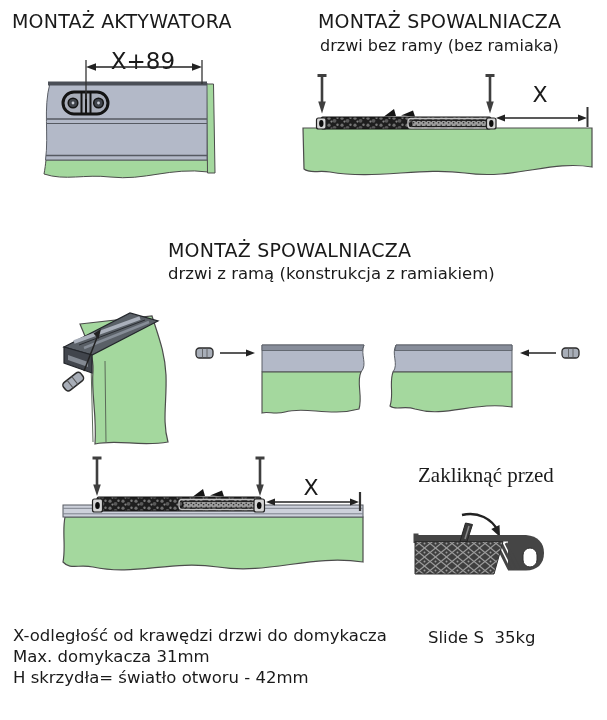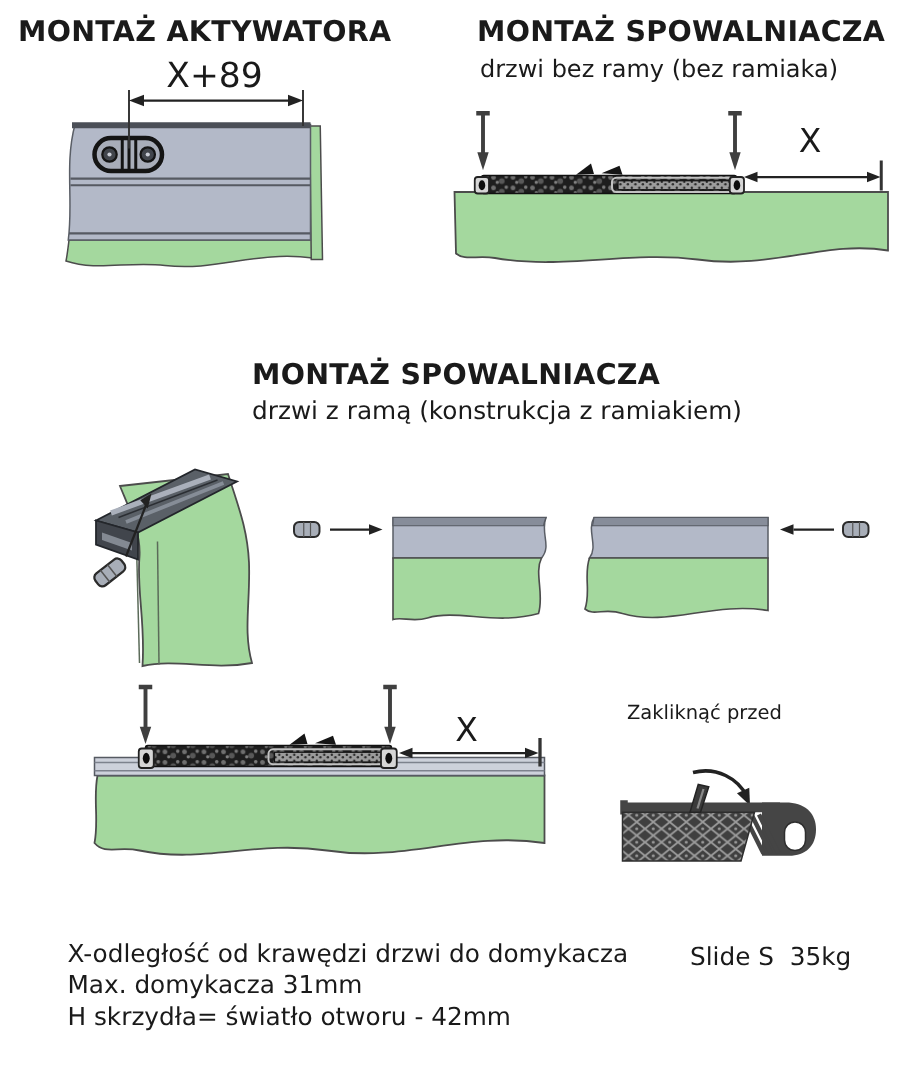--- a/index.html
+++ b/index.html
@@ -1,25 +1,25 @@
 <!DOCTYPE html>
 <html><head>
 <meta charset="utf-8">
 <style>
   html,body{margin:0;padding:0;background:#ffffff;}
   .canvas{
     position:relative;width:607px;height:720px;background:#ffffff;overflow:hidden;
     font-family:"DejaVu Sans","Liberation Sans",sans-serif;color:#1a1a1a;
   }
-  .abs{position:absolute;margin-left:32px;}
-  .title{position:absolute;font-weight:bold;font-size:19px;letter-spacing:.2px;white-space:nowrap;}
+  .abs{position:absolute;}
+  .title{position:absolute;font-weight:normal;font-size:19px;letter-spacing:.2px;white-space:nowrap;}
   .subtitle{position:absolute;font-size:16px;white-space:nowrap;}
   .dim{position:absolute;font-size:22px;text-align:center;white-space:nowrap;}
   .note-line{font-size:16.5px;line-height:21px;white-space:pre;}
-  .callout{position:absolute;font-size:13px;line-height:19px;white-space:nowrap;}
+  .callout{position:absolute;font-size:21px;line-height:19px;white-space:nowrap;font-family:Liberation Serif, serif;}
   svg{position:absolute;display:block;}
 </style>
 </head>
 <body>
 
 <div class="canvas">
 
   <svg width="0" height="0">
     <defs>
       <pattern id="camo" width="13" height="7" patternUnits="userSpaceOnUse">
@@ -36,21 +36,21 @@
       </pattern>
       <pattern id="lattice" width="11" height="9" patternUnits="userSpaceOnUse">
         <rect width="11" height="9" fill="#3f3f3f"></rect>
         <path d="M0,4.5 L5.5,0 L11,4.5 L5.5,9 Z" fill="none" stroke="#9b9b9b" stroke-width="1.2"></path>
         <circle cx="5.5" cy="4.5" r="1" fill="#9b9b9b"></circle>
       </pattern>
     </defs>
   </svg>
 
   <div class="title" style="left:12px;top:10px">MONTAŻ AKTYWATORA</div>
-  <div class="dim" style="left:93px;top:38px;width:100px;font-size:23px">X+89</div>
+  <div class="dim" style="left:93px;top:48px;width:100px;font-size:23px">X+89</div>
 
   <div class="title" style="left:318px;top:10px">MONTAŻ SPOWALNIACZA</div>
   <div class="subtitle" style="left:320px;top:36px">drzwi bez ramy (bez ramiaka)</div>
   <div class="dim" style="left:518px;top:82px;width:44px">X</div>
 
   <div class="title" style="left:168px;top:239px">MONTAŻ SPOWALNIACZA</div>
   <div class="subtitle" style="left:168px;top:264px;font-size:16.5px">drzwi z ramą (konstrukcja z ramiakiem)</div>
   <div class="dim" style="left:289px;top:475px;width:44px">X</div>
 
   <div class="callout" style="left:418px;top:466px">

